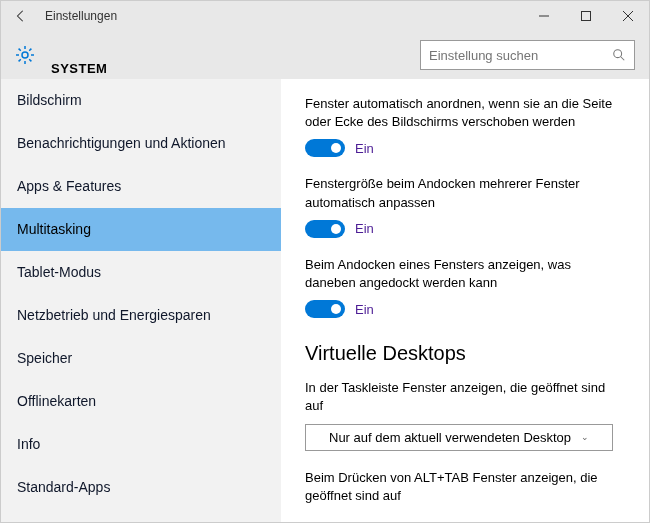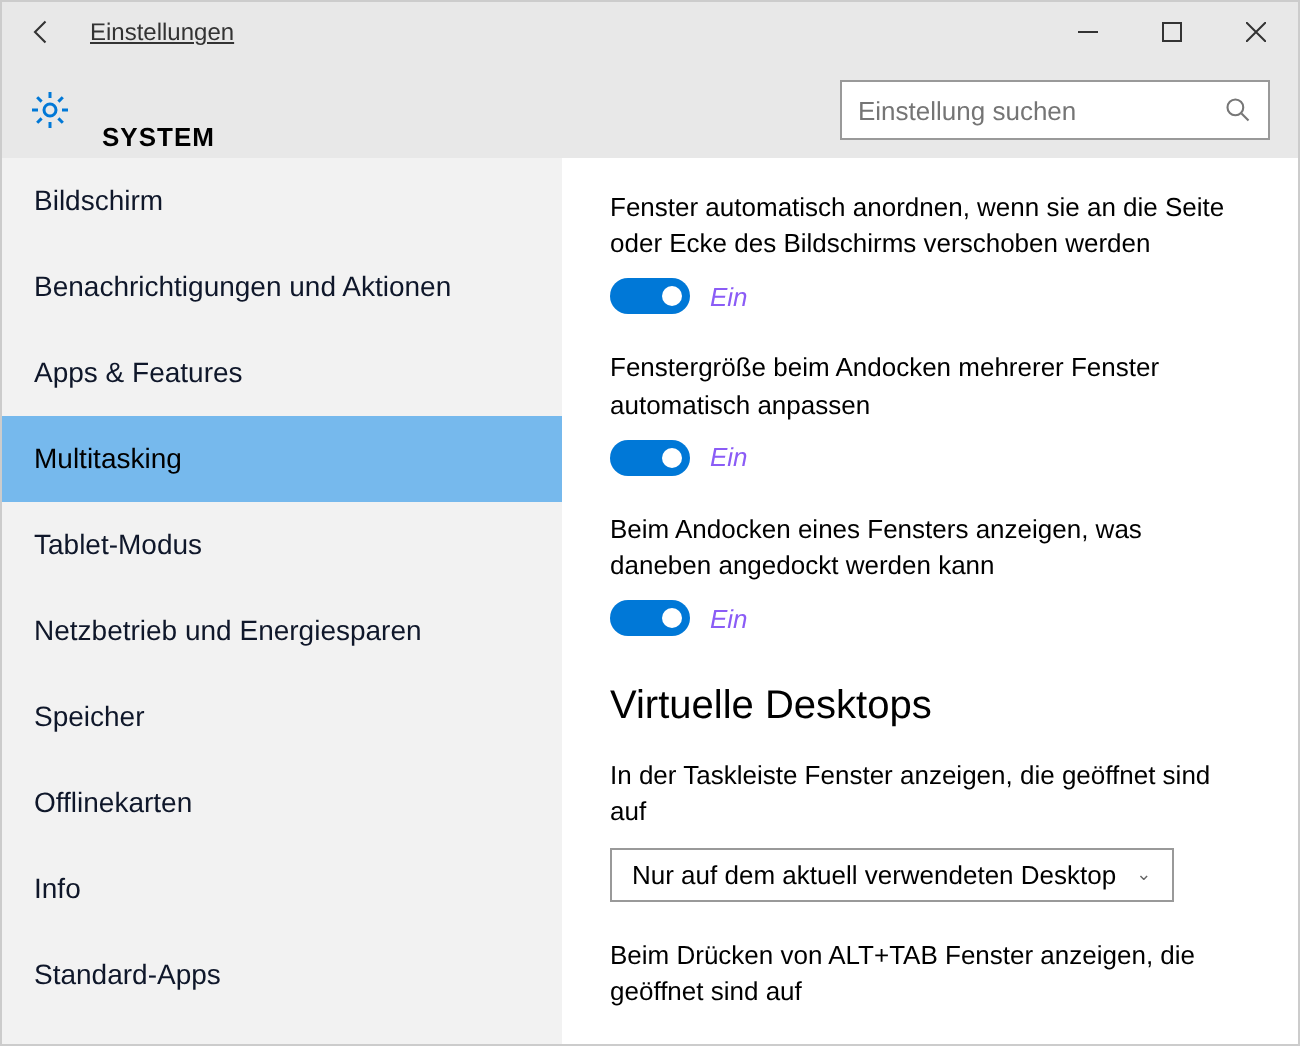--- a/index.html
+++ b/index.html
@@ -1,20 +1,20 @@
 <!DOCTYPE html>
 <html><head>
   <meta charset="utf-8">
   <style>
     * { margin: 0; padding: 0; box-sizing: border-box; font-family: "Segoe UI", sans-serif; }
     body { width: 650px; height: 523px; background: #fff; overflow: hidden; border: 1px solid #ccc; }
     
     .titlebar { height: 30px; background: #e8e8e8; display: flex; align-items: center; padding: 0 0 0 8px; }
     .back-btn { width: 24px; height: 24px; display: flex; align-items: center; justify-content: center; font-size: 14px; cursor: pointer; }
-    .titlebar-title { font-size: 12px; margin-left: 12px; color: #333; text-decoration: underline; }
+    .titlebar-title { font-size: 12px; margin-left: 12px; color: #333; }
     .titlebar-spacer { flex: 1; }
     .win-btn { width: 42px; height: 30px; display: flex; align-items: center; justify-content: center; cursor: pointer; }
     .win-btn svg { width: 10px; height: 10px; }
     
     .header { height: 48px; background: #e8e8e8; display: flex; align-items: center; padding: 0 14px; }
     .header-icon { width: 20px; height: 20px; display: flex; align-items: center; justify-content: center; color: #0078d7; }
     .header-title { font-size: 13px; font-weight: 600; margin-left: 16px; letter-spacing: 0.5px; margin-top: 27px; }
     .header-spacer { flex: 1; }
     .search-box { width: 215px; height: 30px; border: 1px solid #999; background: #fff; display: flex; align-items: center; padding: 0 8px; }
     .search-input { flex: 1; border: none; outline: none; font-size: 13px; color: #888; background: transparent; }
@@ -26,22 +26,22 @@
     .sidebar-item.selected { background: #76b9ed; color: #000; }
     
     .content { flex: 1; padding: 16px 24px 0 24px; overflow-y: hidden; }
     .section-title { font-size: 20px; font-weight: 400; margin-bottom: 14px; color: #000; }
     .section-title.second { margin-top: 24px; }
     .setting { margin-bottom: 18px; }
     .setting-label { font-size: 13px; color: #000; line-height: 1.4; margin-bottom: 8px; }
     .toggle-row { display: flex; align-items: center; gap: 10px; }
     .toggle { width: 40px; height: 18px; background: #0078d7; border-radius: 9px; position: relative; cursor: pointer; }
     .toggle::after { content: ""; position: absolute; width: 10px; height: 10px; background: #fff; border-radius: 50%; top: 4px; right: 4px; }
-    .toggle-label { font-size: 13px; color: #8b5cf6; font-style: italic; }
-    .dropdown { border: 1px solid #999; padding: 5px 10px; font-size: 13px; display: inline-flex; align-items: center; gap: 10px; cursor: pointer; min-width: 260px; justify-content: space-between; }
+    .toggle-label { font-size: 13px; color: #4c1d95; }
+    .dropdown { border: 1px solid #999; padding: 5px 23px; font-size: 13px; display: inline-flex; align-items: center; gap: 10px; cursor: pointer; min-width: 260px; justify-content: space-between; }
     .dropdown .chev { font-size: 9px; color: #666; }
   </style>
 </head>
 <body>
 
 <div class="titlebar">
   <div class="back-btn">
     <svg viewBox="0 0 16 16" width="14" height="14">
         <path d="M10 2 L4 8 L10 14" stroke="#333" stroke-width="1.2" fill="none"></path>
       </svg>

